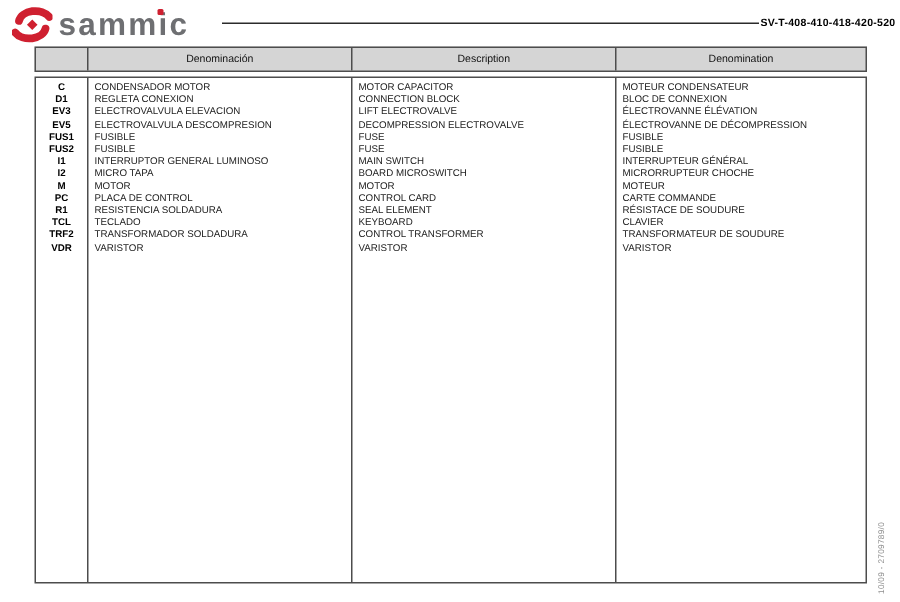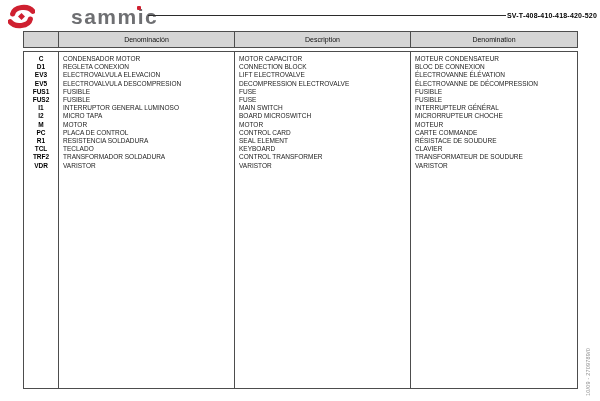--- a/index.html
+++ b/index.html
@@ -2,21 +2,21 @@
 <html><head>
 <meta charset="utf-8">
 <style>
   html,body{margin:0;padding:0;background:#ffffff;}
   .page{
     position:relative;width:600px;height:401px;background:#ffffff;
     font-family:"Liberation Sans","DejaVu Sans",sans-serif;
     overflow:hidden;color:#1a1a1a;
   }
   
-  .logo{position:absolute;left:8px;top:3px;height:27px;display:flex;align-items:center;gap:32px;}
+  .logo{position:absolute;left:8px;top:3px;height:27px;display:flex;align-items:center;}
   .logo-mark{width:27px;height:27px;display:block;}
   .logo-text{
     position:relative;margin-left:4px;font-size:21px;font-weight:bold;
     color:#6e6f72;letter-spacing:1.5px;line-height:27px;
   }
   .logo-i-dot{
     position:absolute;left:66px;top:3px;width:4px;height:4px;
     background:#cf2030;border-radius:1px;
   }
   .head-rule{position:absolute;left:148px;top:15px;width:358px;height:1px;background:#2b2b2b;}

